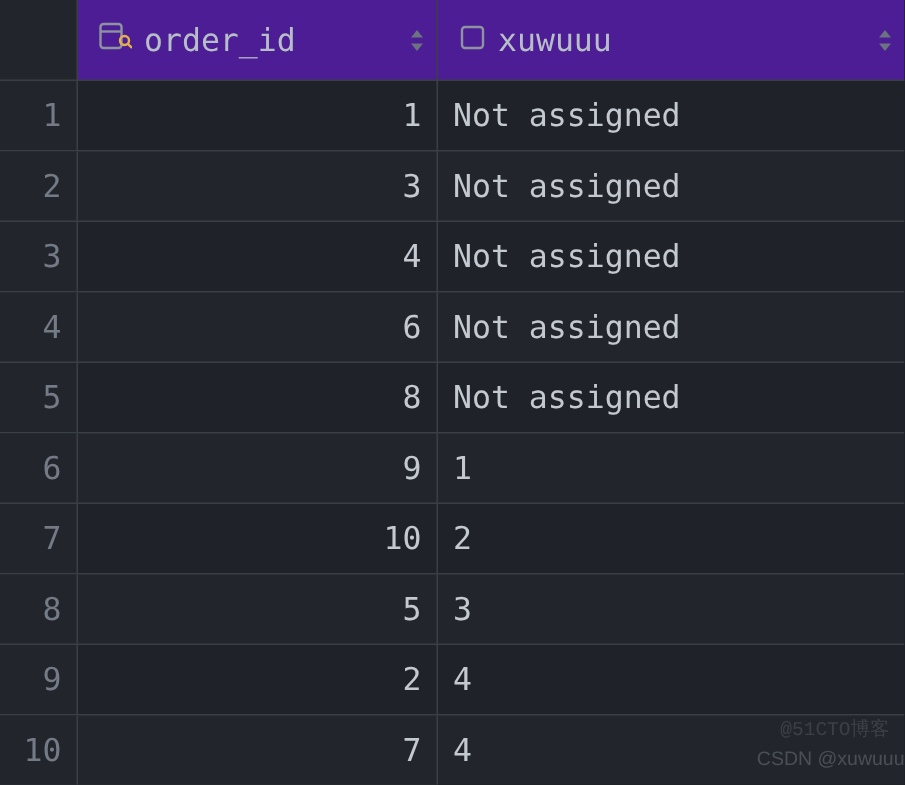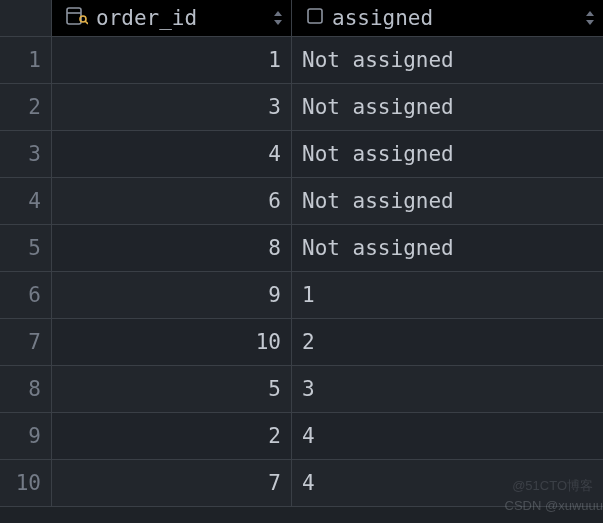--- a/index.html
+++ b/index.html
@@ -14,22 +14,22 @@
   .grid {
     position: relative;
     width: 100%;
   }
   .row {
     display: flex;
     height: 47px;
     align-items: stretch;
   }
   .header-row {
-    height: 37px;
-    background: #000000;
+    height: 54px;
+    background: #4c1d95;
     justify-content: center;
   }
   .cell {
     display: flex;
     align-items: center;
     border-right: 1px solid #3a3f46;
     border-bottom: 1px solid #3a3f46;
     padding: 0 10px;
     white-space: nowrap;
   }
@@ -69,21 +69,21 @@
     color: #6b7280;
     font-size: 14px;
   }
   .sort-handle svg { display: block; }
   .odd  { background: #1f2329; }
   .even { background: #22262c; }
   .watermark-a {
     position: absolute;
     right: 10px;
     bottom: 28px;
-    font-family: Liberation Sans, sans-serif;
+    font-family: Liberation Mono, monospace;
     font-size: 13px;
     color: rgba(180,185,195,0.18);
   }
   .watermark-b {
     position: absolute;
     right: 0;
     bottom: 10px;
     font-family: sans-serif;
     font-size: 13px;
     color: rgba(180,185,195,0.28);
@@ -117,21 +117,21 @@
       </span>
     </div>
 
     <div class="cell col-shipper hdr">
       <span class="hdr-label">
         <span>
           <svg width="18" height="18" viewBox="0 0 18 18">
             <rect x="2" y="2" width="14" height="14" rx="2" fill="none" stroke="#8d94a0" stroke-width="1.6"></rect>
           </svg>
         </span>
-        <span>assigned</span>
+        <span>xuwuuu</span>
       </span>
       <span class="sort-handle">
         <svg width="10" height="16" viewBox="0 0 10 16">
           <path d="M5 1 L9 6 L1 6 Z" fill="#6b7280"></path>
           <path d="M5 15 L9 10 L1 10 Z" fill="#6b7280"></path>
         </svg>
       </span>
     </div>
   </div>
 

